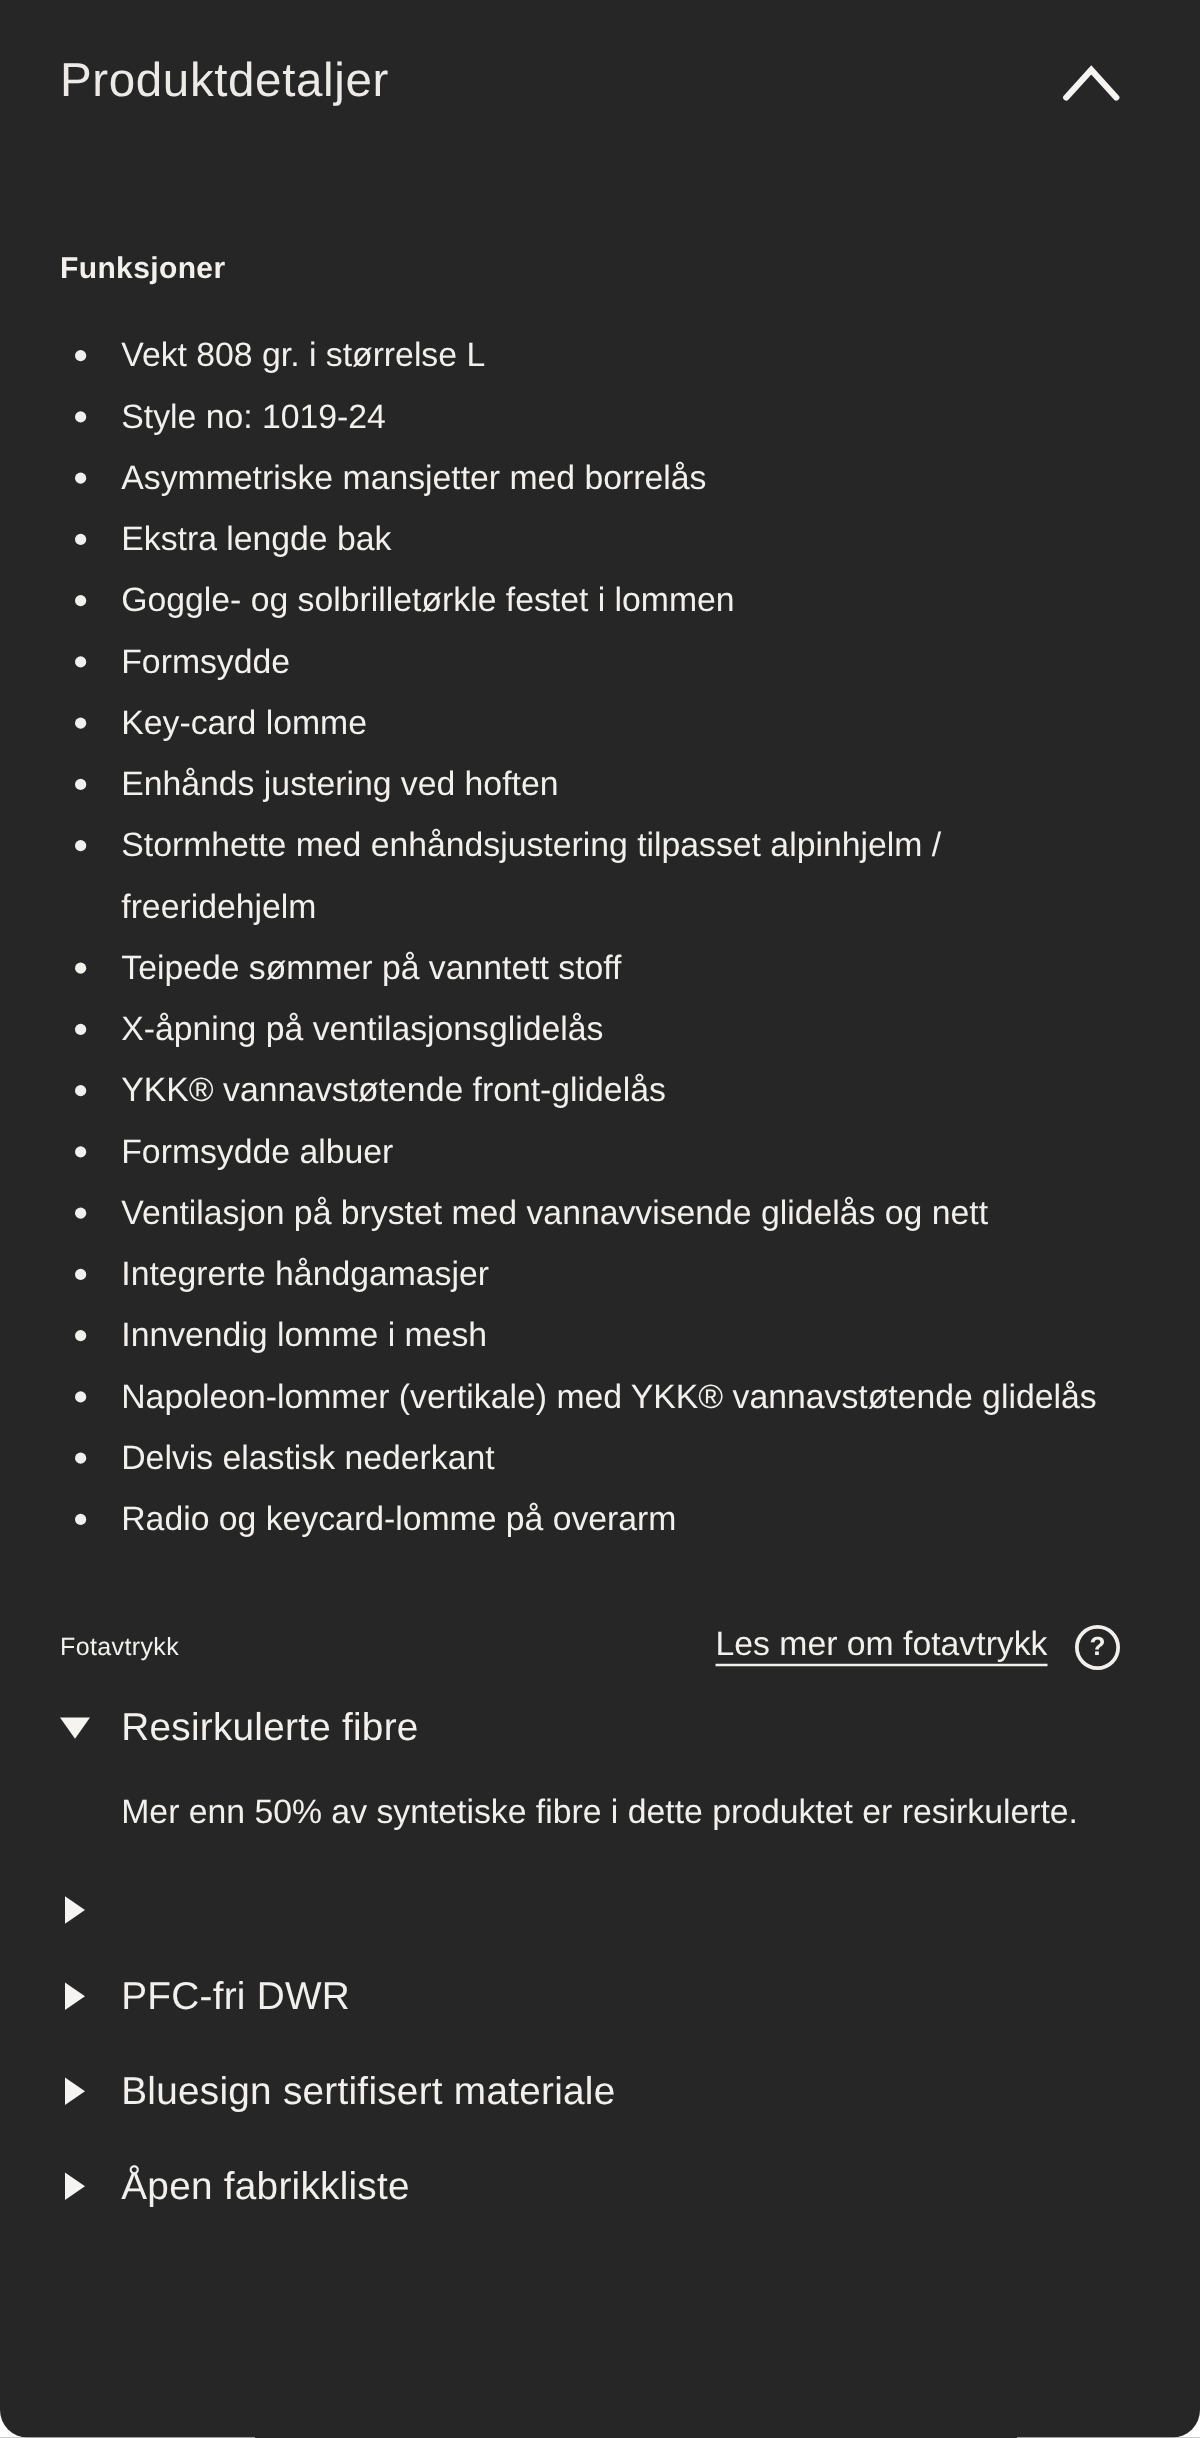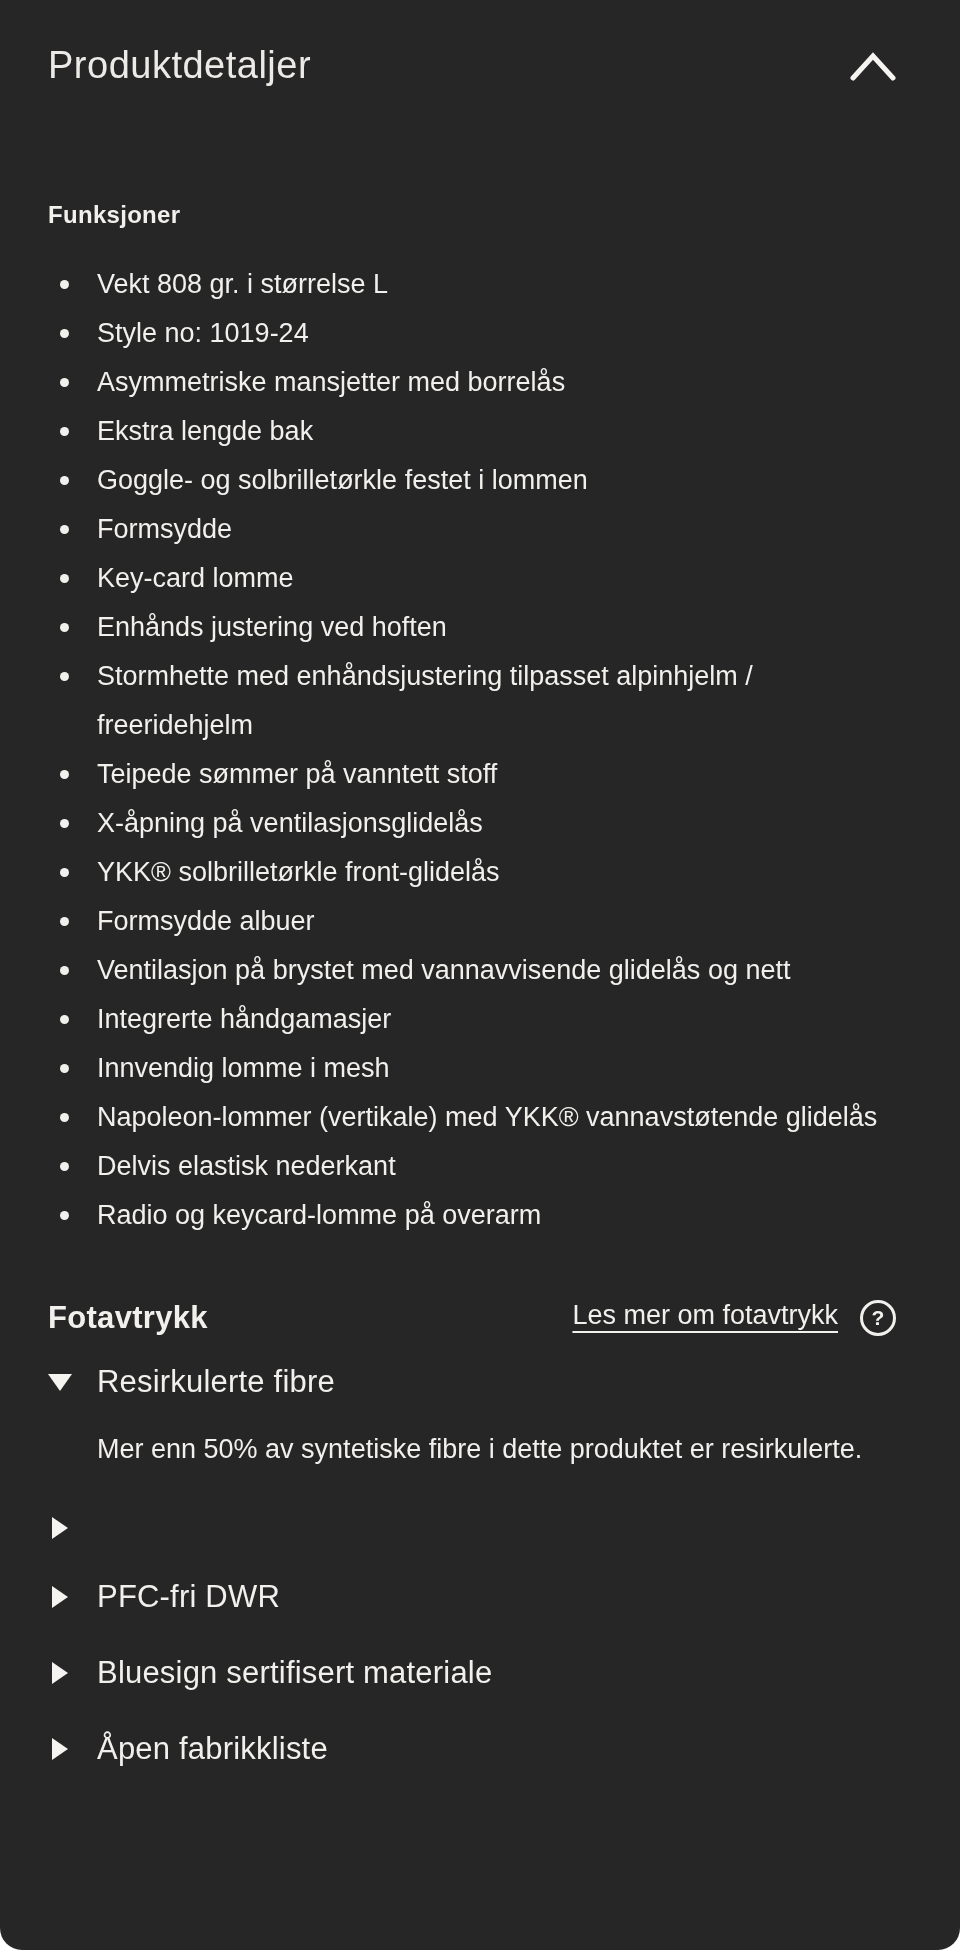--- a/index.html
+++ b/index.html
@@ -62,22 +62,22 @@
     background: #f2f0ed;
   }
   
   .footprint-header {
     margin-top: 60px;
     display: flex;
     justify-content: space-between;
     align-items: center;
   }
   .footprint-heading {
-    font-size: 31px;
-    font-weight: 700;
+    font-size: 20px;
+    font-weight: 400;
     letter-spacing: 0.3px;
   }
   .footprint-right {
     display: flex;
     align-items: flex-start;
     gap: 22px;
   }
   .footprint-link {
     color: #f2f0ed;
     font-size: 27px;
@@ -159,21 +159,21 @@
       <li>Style no: 1019-24</li>
       <li>Asymmetriske mansjetter med borrelås</li>
       <li>Ekstra lengde bak</li>
       <li>Goggle- og solbrilletørkle festet i lommen</li>
       <li>Formsydde</li>
       <li>Key-card lomme</li>
       <li>Enhånds justering ved hoften</li>
       <li>Stormhette med enhåndsjustering tilpasset alpinhjelm / freeridehjelm</li>
       <li>Teipede sømmer på vanntett stoff</li>
       <li>X-åpning på ventilasjonsglidelås</li>
-      <li>YKK® solbrilletørkle front-glidelås</li>
+      <li>YKK® vannavstøtende front-glidelås</li>
       <li>Formsydde albuer</li>
       <li>Ventilasjon på brystet med vannavvisende glidelås og nett</li>
       <li>Integrerte håndgamasjer</li>
       <li>Innvendig lomme i mesh</li>
       <li>Napoleon-lommer (vertikale) med YKK® vannavstøtende glidelås</li>
       <li>Delvis elastisk nederkant</li>
       <li>Radio og keycard-lomme på overarm</li>
     </ul>
 
   <div class="footprint-header">

